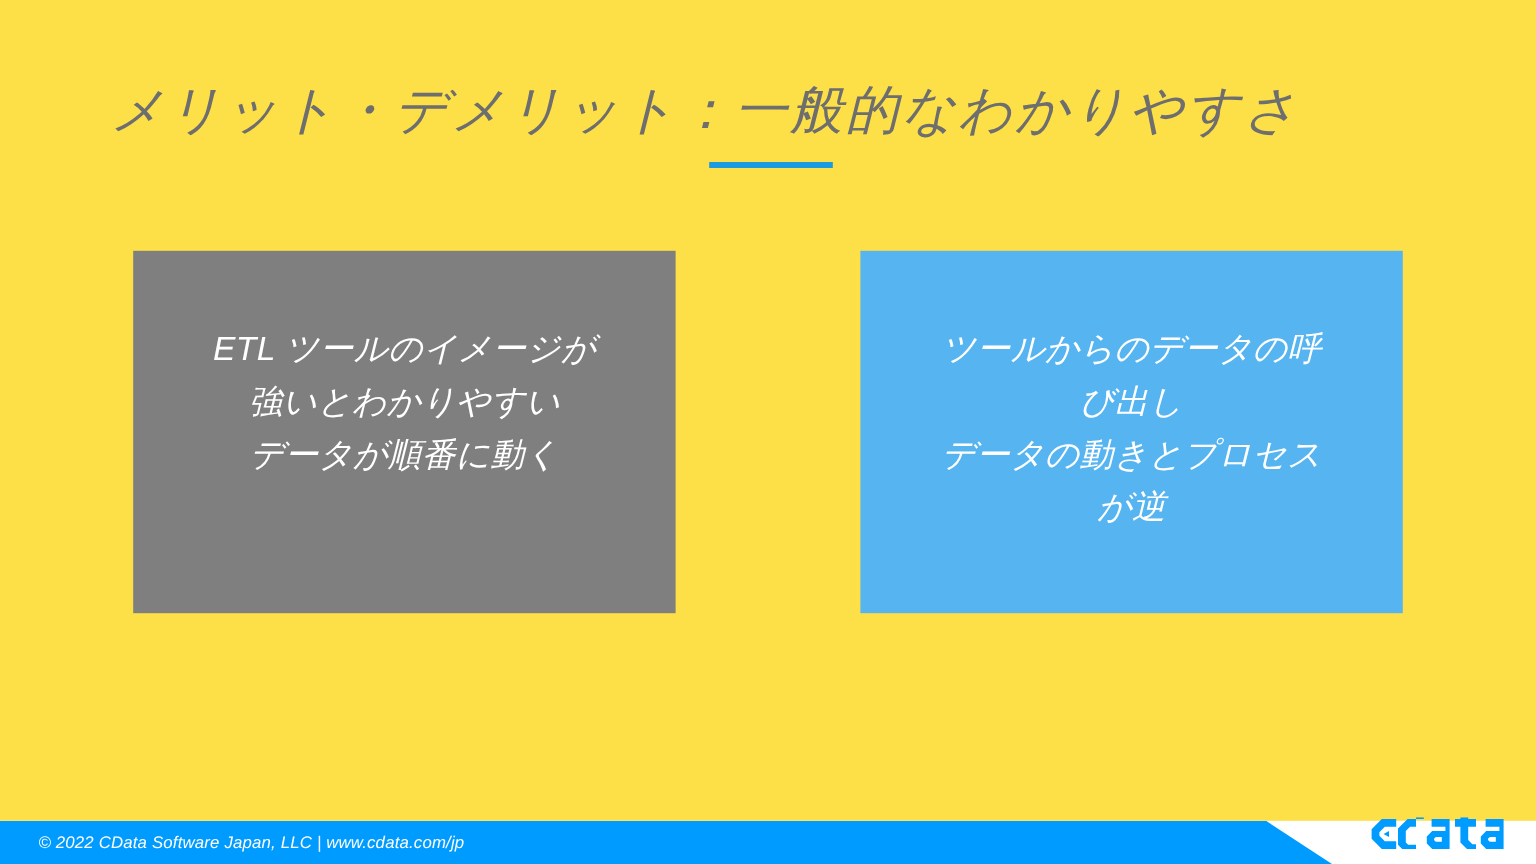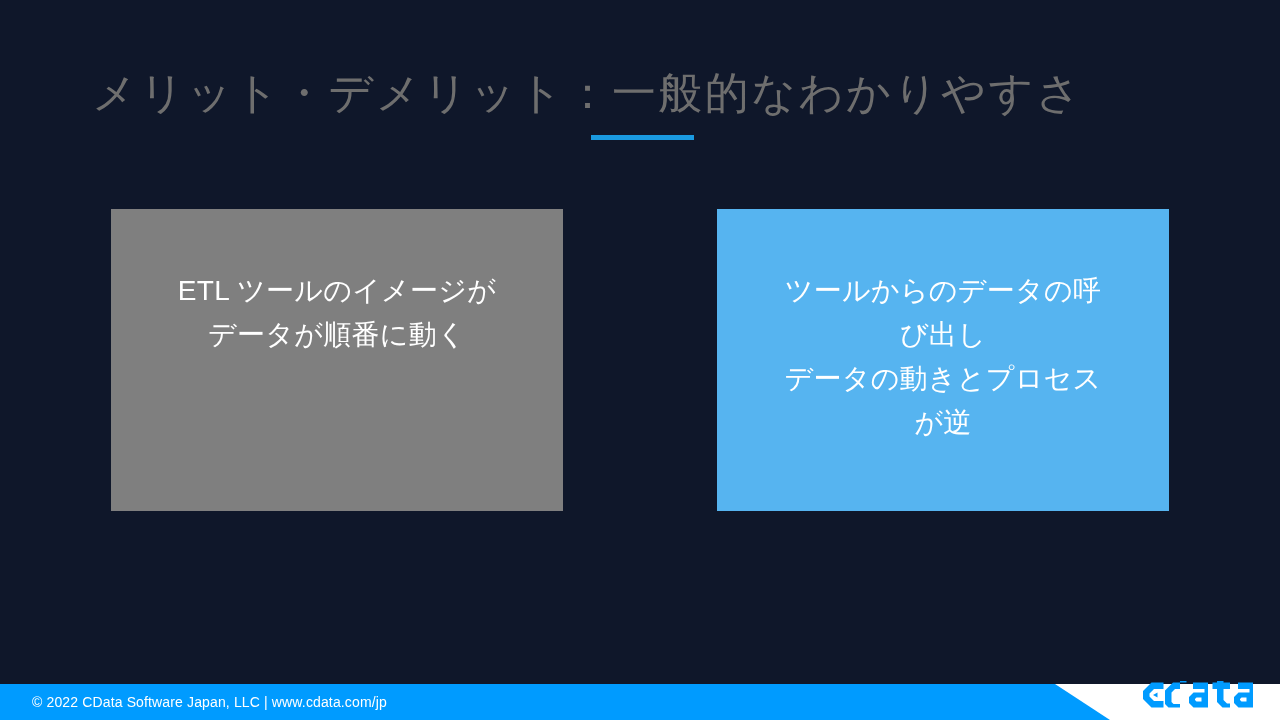--- a/index.html
+++ b/index.html
@@ -9,22 +9,23 @@
     background: #ffffff;
   }
   body {
     font-family: "Liberation Sans", "DejaVu Sans", sans-serif;
   }
 
   .slide {
     position: relative;
     width: 1280px;
     height: 720px;
-    background: #0f172a;
+    background: #fde047;
     overflow: hidden;
+    font-style: italic;
   }
 
   
   .slide-title {
     position: absolute;
     left: 92px;
     top: 32px;
     width: 1100px;
     height: 64px;
     line-height: 64px;
@@ -142,20 +143,21 @@
 <div class="slide">
 
   <h1 class="slide-title">メリット・デメリット：一般的なわかりやすさ</h1>
 
   <div class="title-underline"></div>
 
   <div class="card card-batch">
     <div class="card-spacer"></div>
     <div class="card-body">
       <span class="body-line">ETL ツールのイメージが</span>
+      <span class="body-line">強いとわかりやすい</span>
       <span class="body-line">データが順番に動く</span>
     </div>
   </div>
 
   <div class="card card-realtime">
     <div class="card-spacer"></div>
     <div class="card-body">
       <span class="body-line">ツールからのデータの呼</span>
       <span class="body-line">び出し</span>
       <span class="body-line">データの動きとプロセス</span>

